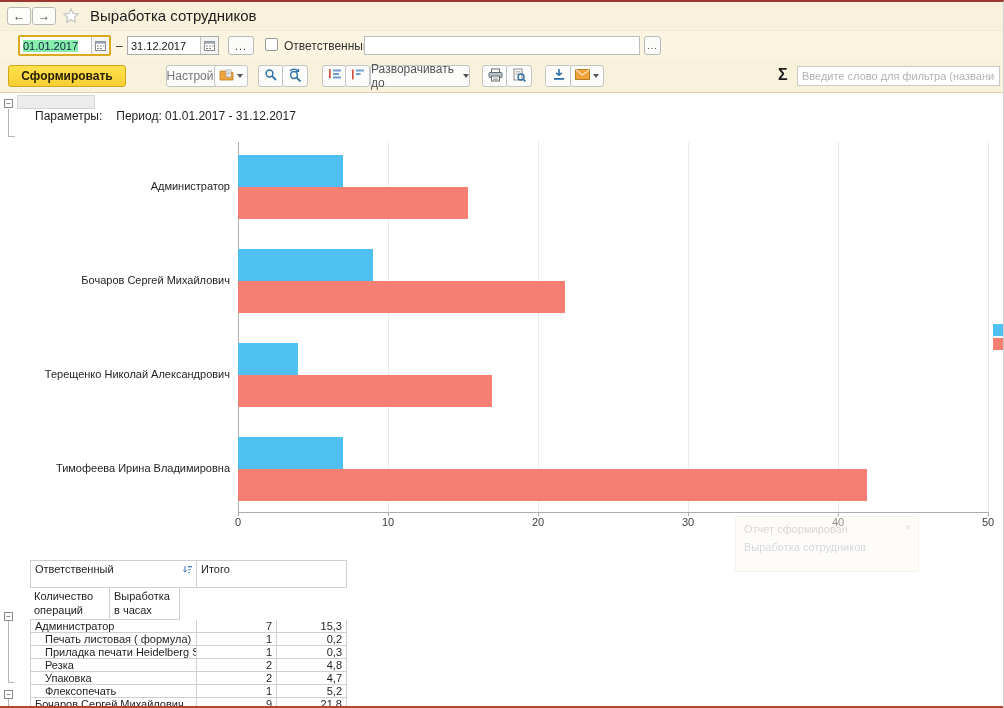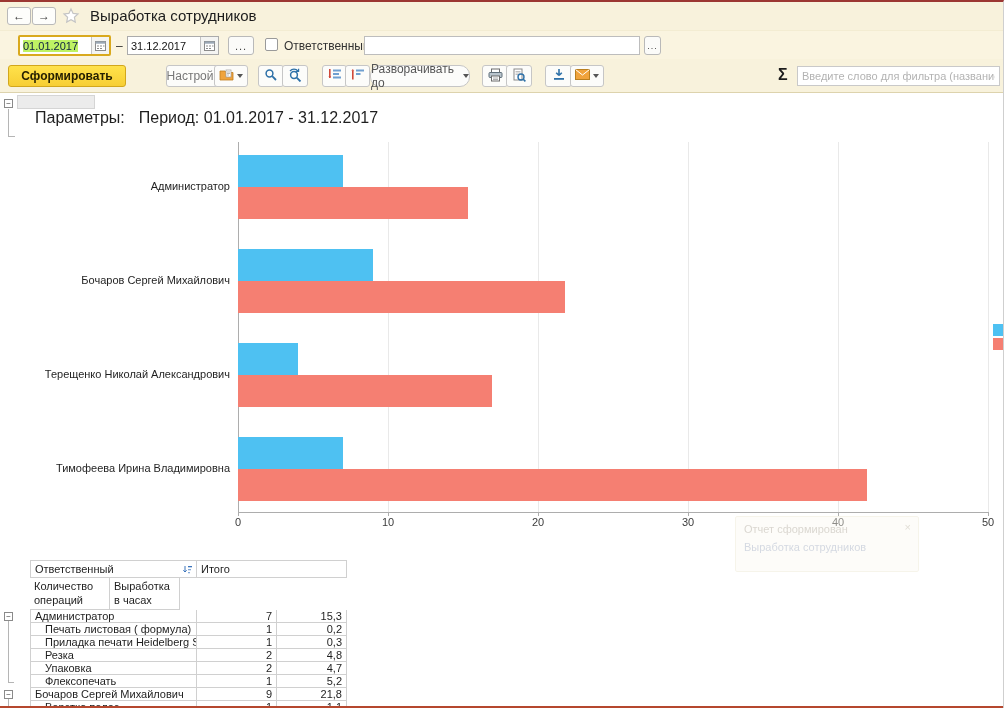--- a/index.html
+++ b/index.html
@@ -16,21 +16,21 @@
   .navbtn{position:absolute;top:5px;width:24px;height:18px;background:#fdfdfb;border:1px solid #b9b9b9;
           border-radius:3px;display:flex;align-items:center;justify-content:center;
           font-size:12px;color:#3a3a3a;cursor:pointer;box-sizing:border-box;}
   #page-title{position:absolute;left:90px;top:5px;font-size:15px;color:#1c1c1c;white-space:nowrap;}
   #star{position:absolute;left:62px;top:5px;}
 
   .field{position:absolute;display:flex;box-sizing:border-box;background:#fff;}
   #date-from{left:18px;top:4px;width:93px;height:21px;border:2px solid #d9a91e;border-radius:2px;}
   #date-to{left:127px;top:5px;width:92px;height:19px;border:1px solid #ababab;}
   .date-text{flex:1;font-size:11px;color:#141414;display:flex;align-items:center;padding-left:3px;white-space:nowrap;}
-  .date-text .sel{background:#bef264;color:#0d1f43;}
+  .date-text .sel{background:#86efac;color:#0d1f43;}
   .cal-btn{width:17px;border-left:1px solid #c3c3c3;background:#f4f4f2;display:flex;align-items:center;justify-content:center;cursor:pointer;}
   #range-dash{position:absolute;left:116px;top:8px;font-size:12px;color:#333;}
   .more-btn{position:absolute;background:#fbfbf9;border:1px solid #b9b9b9;border-radius:3px;
             font-size:11px;color:#444;display:flex;align-items:center;justify-content:center;
             letter-spacing:1px;cursor:pointer;box-sizing:border-box;}
   #dates-more{left:228px;top:5px;width:26px;height:19px;}
   #resp-checkbox{position:absolute;left:265px;top:7px;width:13px;height:13px;background:#fff;border:1px solid #9a9a9a;border-radius:2px;cursor:pointer;box-sizing:border-box;}
   #resp-label{position:absolute;left:284px;top:8px;font-size:12px;color:#333;}
   #resp-input{position:absolute;left:364px;top:5px;width:276px;height:19px;border:1px solid #bdbdbd;background:#fff;box-sizing:border-box;font-size:11px;padding:0 3px;font-family:"Liberation Sans",sans-serif;}
   #resp-more{left:644px;top:5px;width:17px;height:19px;font-size:9px;}
@@ -39,36 +39,36 @@
         display:flex;align-items:center;justify-content:center;font-size:12px;color:#666;cursor:pointer;
         box-sizing:border-box;gap:3px;}
   #btn-generate{left:8px;width:118px;background:linear-gradient(#ffe24b,#f7ce34);border:1px solid #d2a71c;
                 color:#262000;font-weight:bold;}
   #btn-settings{left:140px;width:70px;color:#777;margin-left:26px;}
   #btn-variants{left:214px;width:34px;}
   #btn-search{left:258px;width:26px;}
   #btn-search-next{left:283px;width:26px;margin-left:-1px;}
   #btn-expand-levels{left:322px;width:25px;}
   #btn-collapse-levels{left:346px;width:25px;margin-left:-1px;}
-  #btn-expand-to{left:370px;width:100px;color:#555;border-radius:10px;}
+  #btn-expand-to{left:370px;width:100px;color:#555;}
   #btn-print{left:482px;width:26px;}
   #btn-preview{left:507px;width:26px;margin-left:-1px;}
   #btn-save{left:545px;width:27px;}
   #btn-mail{left:571px;width:34px;margin-left:-1px;}
   #sigma{position:absolute;left:778px;top:7px;font-size:16px;font-weight:bold;color:#1c1c1c;}
   #filter-input{position:absolute;left:797px;top:7px;width:203px;height:20px;border:1px solid #c9c9c9;
                 box-sizing:border-box;font-size:11px;padding:0 4px;color:#555;font-family:"Liberation Sans",sans-serif;}
   #filter-input::placeholder{color:#b3b3b3;}
   .caret{width:0;height:0;border-left:3.5px solid transparent;border-right:3.5px solid transparent;border-top:4px solid #555;}
 
   #corner-cell{position:absolute;left:17px;top:2px;width:78px;height:14px;background:#ececec;border:1px solid #d5d5d5;box-sizing:border-box;}
   .minus-box{position:absolute;width:9px;height:9px;background:#fff;border:1px solid #8a8a8a;box-sizing:border-box;
              font-size:8px;line-height:7px;text-align:center;color:#444;cursor:pointer;}
   .tree-line{position:absolute;background:#b5b5b5;}
-  #params-line{position:absolute;left:35px;top:16px;font-size:16px;color:#1f1f1f;}
+  #params-line{position:absolute;left:35px;top:16px;font-size:12px;color:#1f1f1f;}
   #params-line .plabel{margin-right:14px;}
 
   .gridline{position:absolute;width:1px;}
   .axis-h{position:absolute;height:1px;background:#adadad;}
   .tickmark{position:absolute;width:1px;height:4px;background:#adadad;}
   .tick-label{position:absolute;font-size:11px;color:#3c3c3c;transform:translateX(-50%);}
   .bar{position:absolute;height:32px;}
   .cat-label{position:absolute;width:200px;text-align:right;font-size:11px;color:#1f1f1f;white-space:nowrap;}
   .legend-swatch{position:absolute;width:12px;height:12px;}
 
@@ -278,21 +278,21 @@
         <div class="legend-swatch" style="left: 993px; top: 245px; background: rgb(245, 127, 114);"></div>
       </div>
 
     <div id="toast">
       <div class="t1">Отчет сформирован</div>
       <div class="tclose">×</div>
       <div class="t2">Выработка сотрудников</div>
     </div>
 
     <div id="rpt-table">
-      <div class="trow hdr hdr-top" style="height:18px">
+      <div class="trow hdr hdr-top" style="height:28px">
         <div class="tcell first" style="width:167px">
           <span>Ответственный</span>
           <span class="sort-ic"><svg width="10" height="10" viewBox="0 0 10 10">
                 <path d="M3 1v6M3 7L1.3 5.3M3 7l1.7-1.7" stroke="#3b74bc" fill="none"></path>
                 <rect x="6" y="1" width="4" height="1.3" fill="#3b74bc"></rect>
                 <rect x="6" y="4" width="3" height="1.3" fill="#86a9d6"></rect>
                 <rect x="6" y="7" width="2" height="1.3" fill="#86a9d6"></rect>
               </svg></span>
         </div>
         <div class="tcell" style="width:150px">Итого</div>

